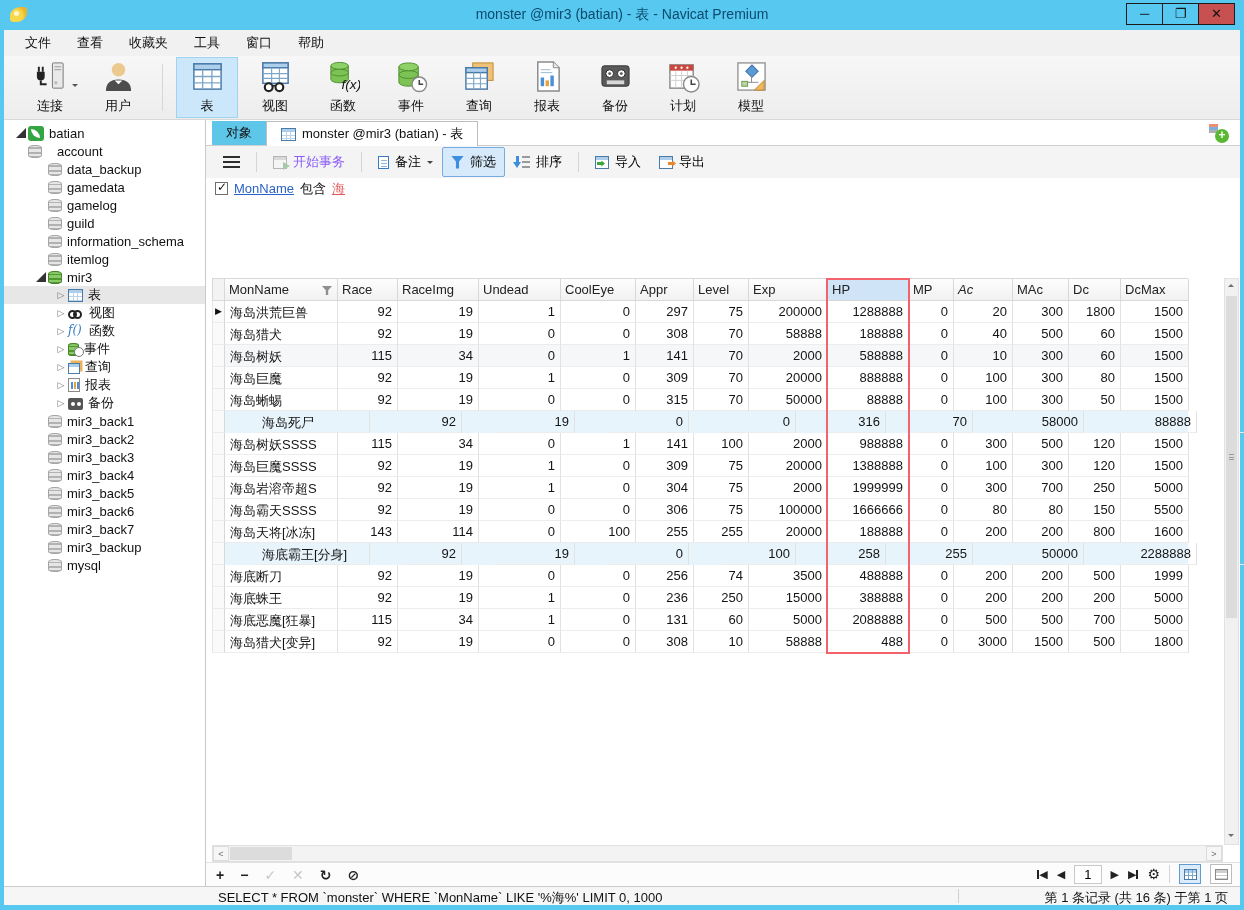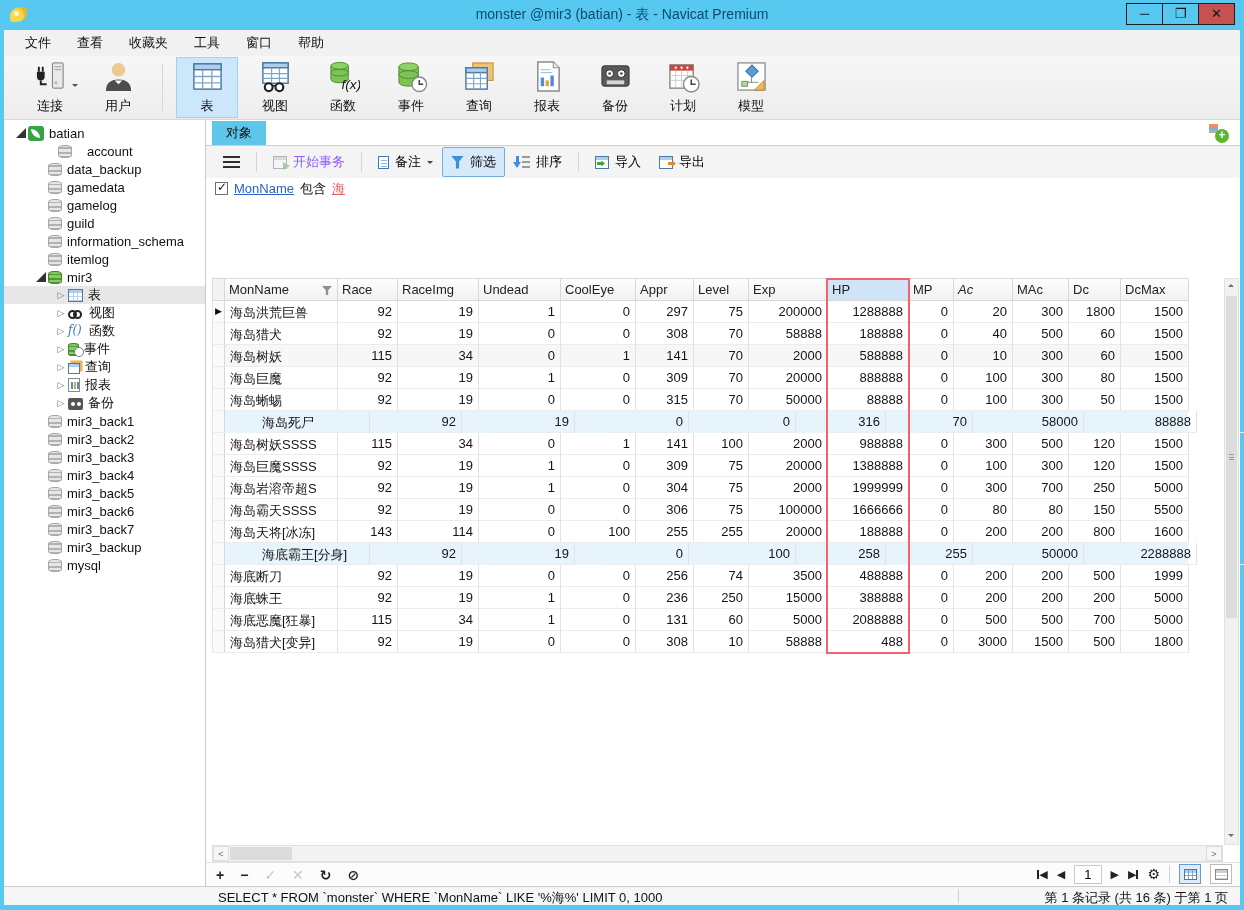--- a/index.html
+++ b/index.html
@@ -297,21 +297,21 @@
     </div>
 
   <div class="content">
 
     <div class="sidebar" id="sidebar">
         <div class="tree-row" style="padding-left: 10px;">
           <span class="tree-arrow expanded"></span>
           <span class="ticon connection-icon"></span>
           <span>batian</span>
         </div>
-        <div class="tree-row" style="padding-left: 30px; gap: 10px;">
+        <div class="tree-row" style=" gap: 10px;">
           <span class="tree-arrow"></span>
           <span class="ticon database-gray-icon"></span>
           <span>account</span>
         </div>
         <div class="tree-row" style="padding-left: 30px;">
           <span class="tree-arrow"></span>
           <span class="ticon database-gray-icon"></span>
           <span>data_backup</span>
         </div>
         <div class="tree-row" style="padding-left: 30px;">
@@ -423,20 +423,24 @@
           <span class="tree-arrow"></span>
           <span class="ticon database-gray-icon"></span>
           <span>mysql</span>
         </div>
       </div>
 
     <div class="main">
 
       <div class="tabstrip">
         <div class="tab objects">对象</div>
+        <div class="tab doc">
+          <span class="ticon tables-icon" style="margin:0"></span>
+          <span>monster @mir3 (batian) - 表</span>
+        </div>
         <div class="newtab-icon"></div>
       </div>
 
       <div class="toolbar2">
         <button class="t2-btn">
             <span class="hamburger-icon"></span>
           </button>
         <div class="t2-sep"></div>
         <button class="t2-btn disabled">
           <span class="t2i trans-icon"></span>

